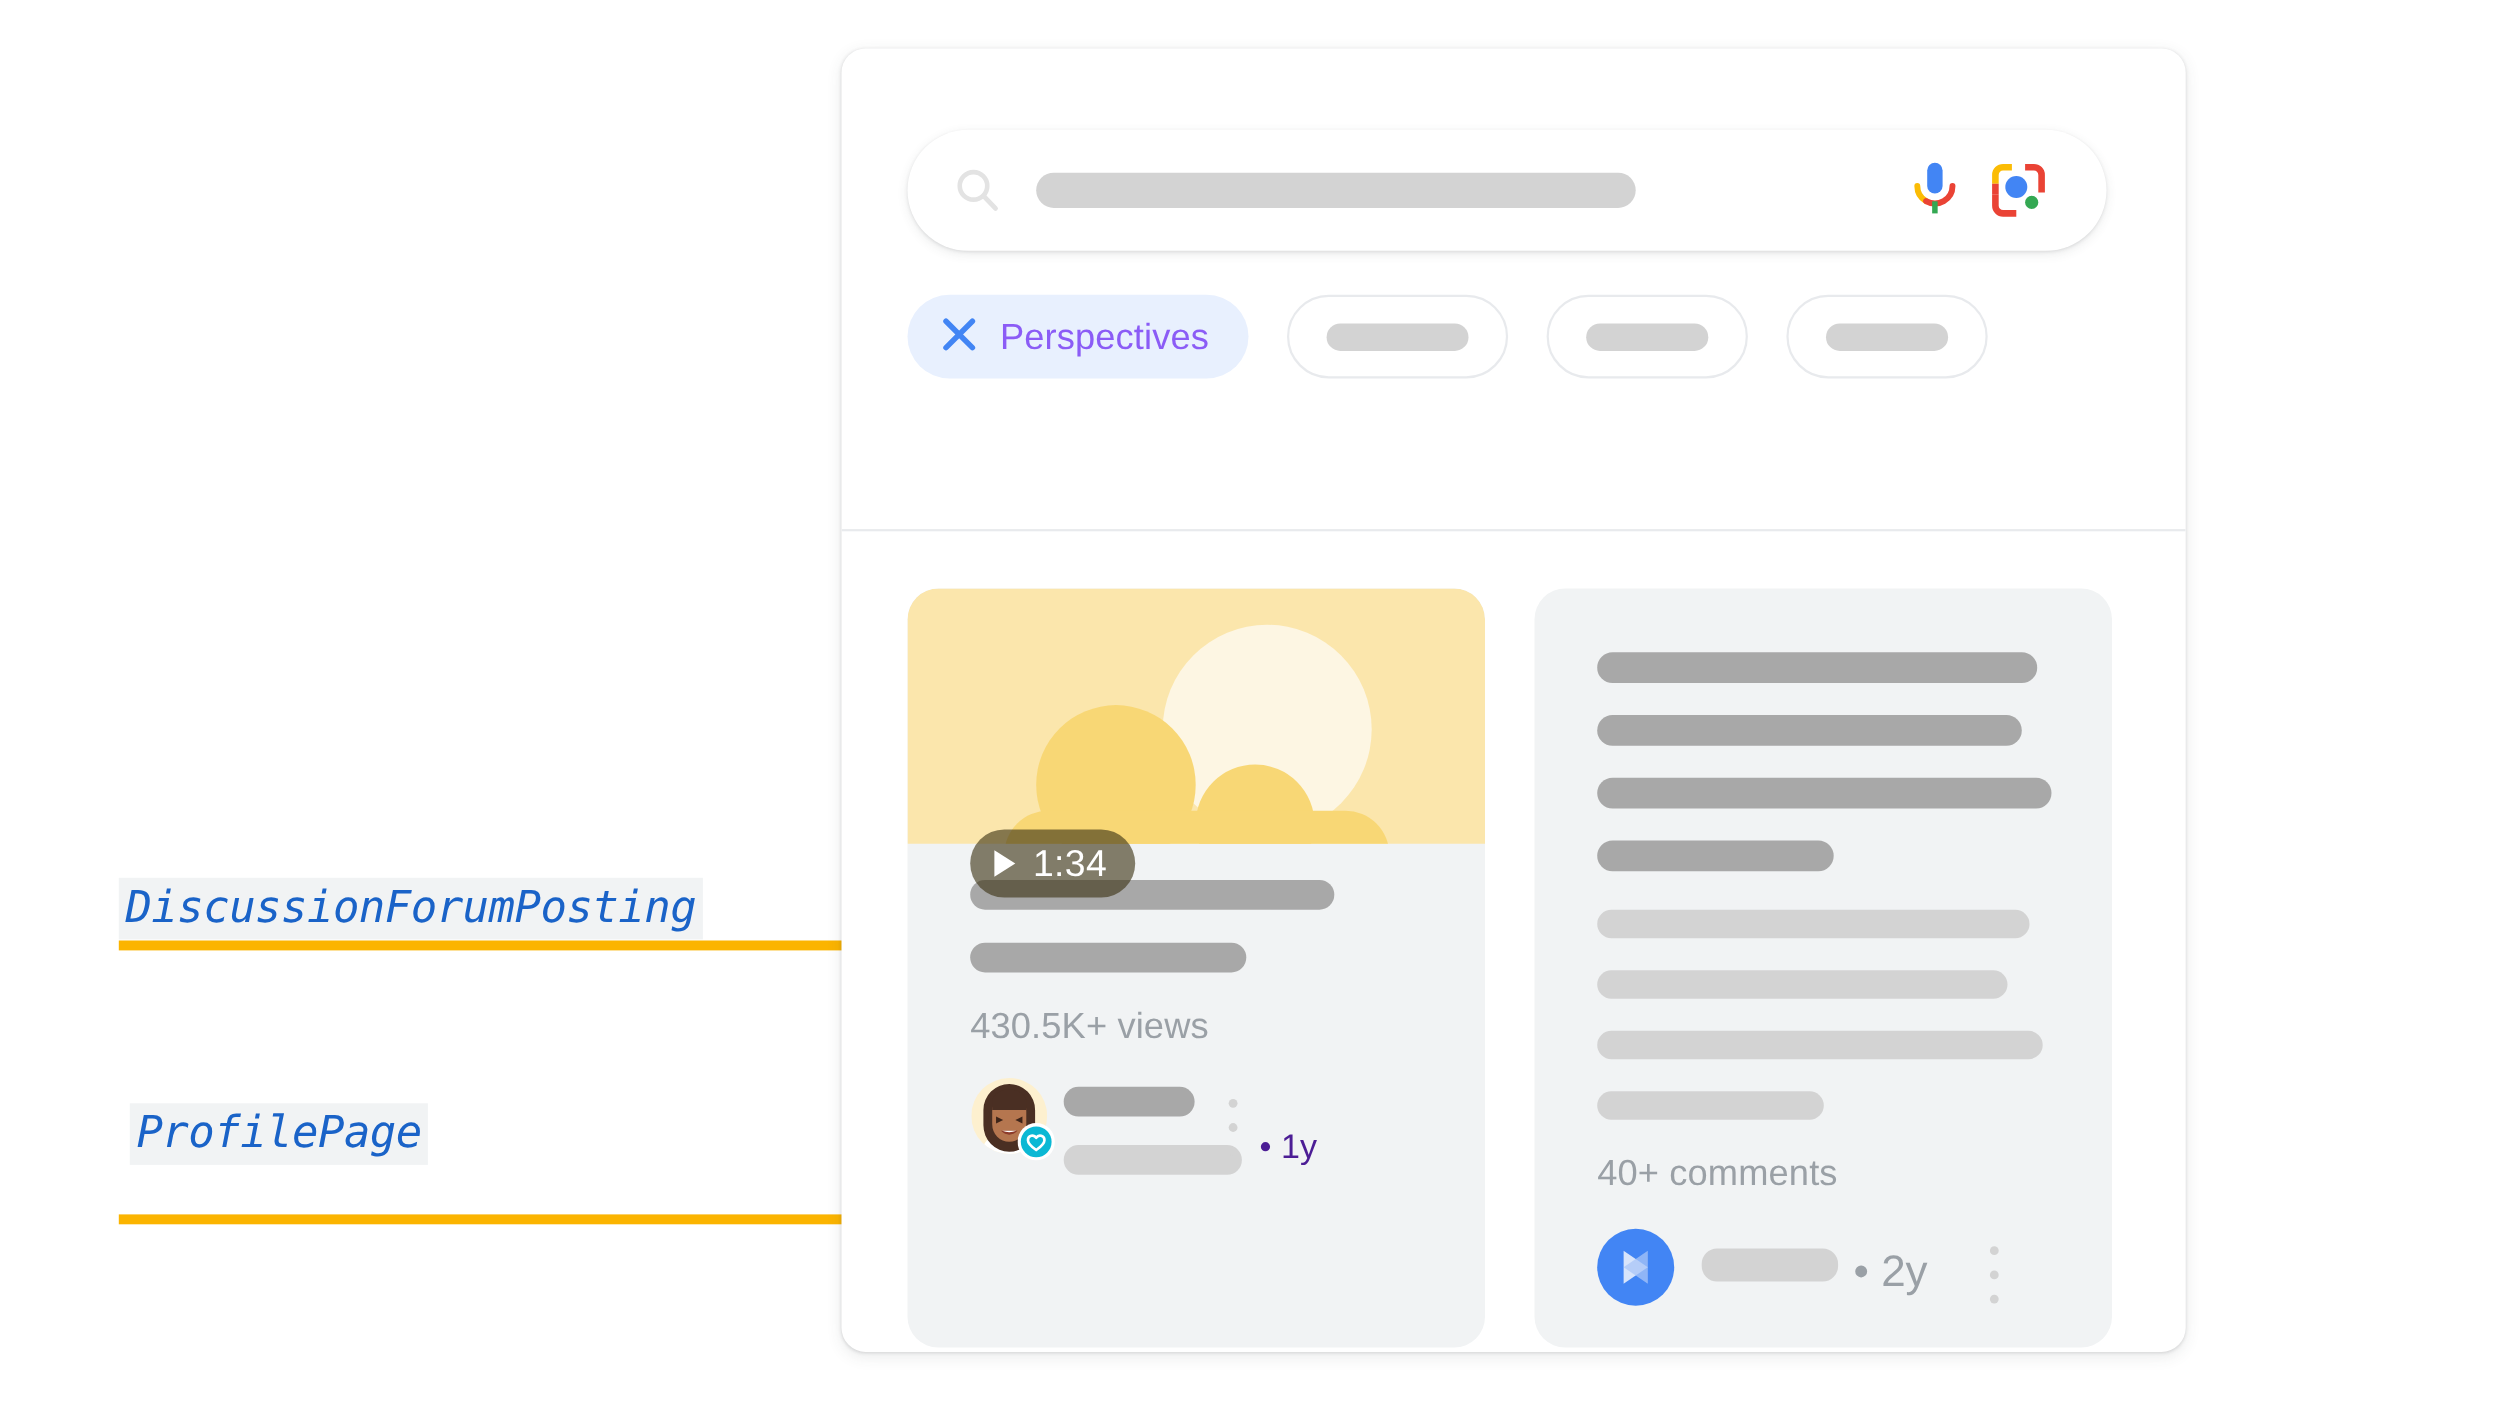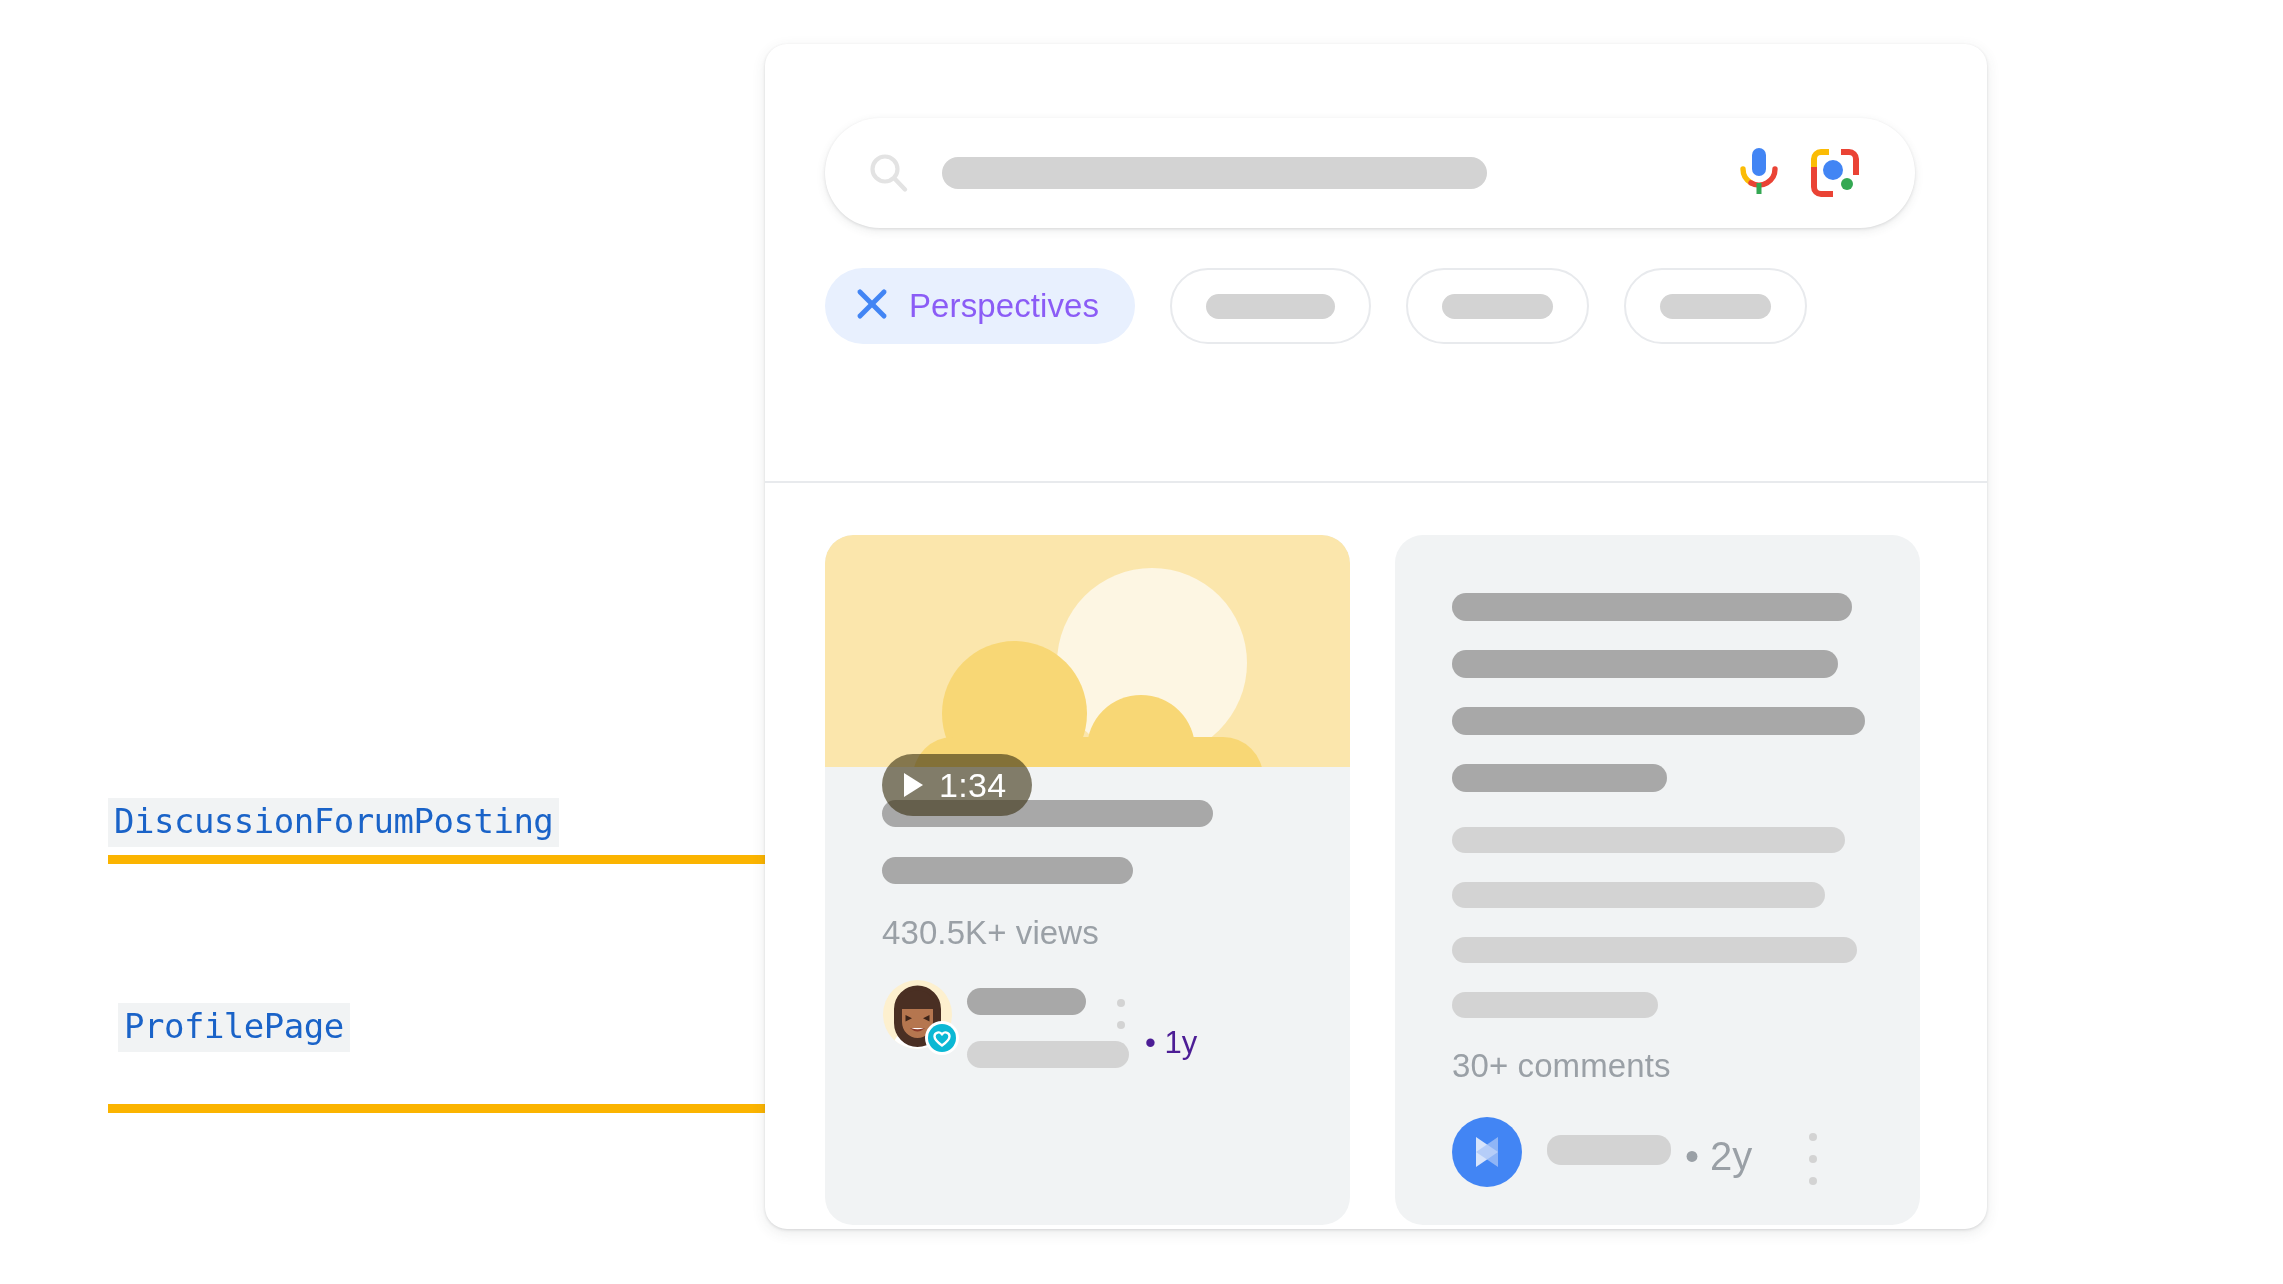--- a/index.html
+++ b/index.html
@@ -13,27 +13,28 @@
     position: relative;
     overflow: hidden;
     font-family: "Liberation Sans", sans-serif;
     -webkit-font-smoothing: antialiased;
   }
 
   
   .annot-label {
     position: absolute;
     font-family: "DejaVu Sans Mono", "Liberation Mono", monospace;
-    font-size: 34px;
+    font-size: 40px;
     letter-spacing: -0.5px;
     color: #1a63c8;
     background: #f1f3f4;
     padding: 4px 6px 6px 6px;
     white-space: nowrap;
     line-height: 1.15;
+    font-style: italic;
   }
   #annot-label-forum { left: 108px; top: 798px; }
   #annot-label-profile { left: 108px; top: 1003px; margin-left: 10px; }
 
   .leader-line {
     position: absolute;
     height: 9px;
     background: #fbb400;
     border-radius: 0px;
   }
@@ -441,21 +442,21 @@
     <div class="result-card" id="result-card-2">
       <div class="skel skel-dark" id="c2-l1"></div>
       <div class="skel skel-dark" id="c2-l2"></div>
       <div class="skel skel-dark" id="c2-l3"></div>
       <div class="skel skel-dark" id="c2-l4"></div>
       <div class="skel skel-light" id="c2-l5"></div>
       <div class="skel skel-light" id="c2-l6"></div>
       <div class="skel skel-light" id="c2-l7"></div>
       <div class="skel skel-light" id="c2-l8"></div>
 
-      <div id="c2-comments">30+ comments</div>
+      <div id="c2-comments">40+ comments</div>
 
       <div id="c2-avatar">
         <svg width="50" height="50" viewBox="0 0 50 50">
           <path d="M14 10 l22 15 l-22 15 Z" fill="#d7e4fb"></path>
           <path d="M36 10 l-22 15 l22 15 Z" fill="#aac6f7" opacity="0.75"></path>
         </svg>
       </div>
       <div class="skel skel-light" id="c2-name"></div>
       <div id="c2-age">• 2y</div>
 

